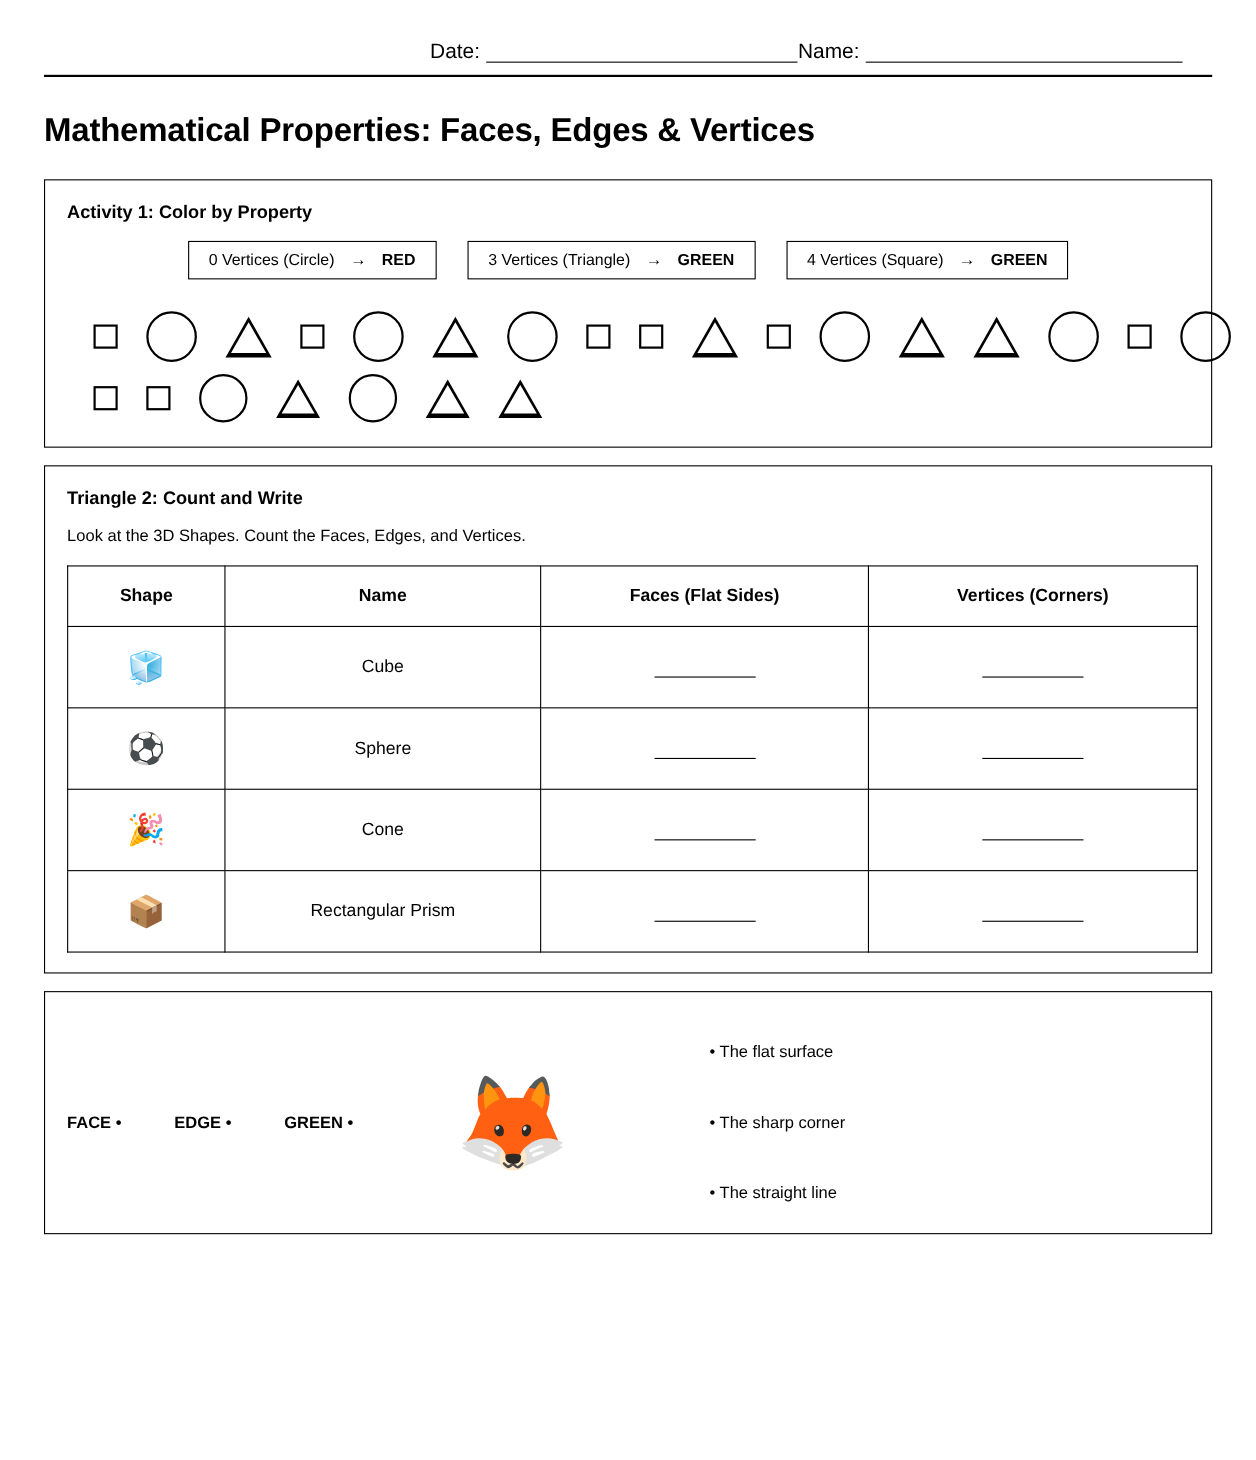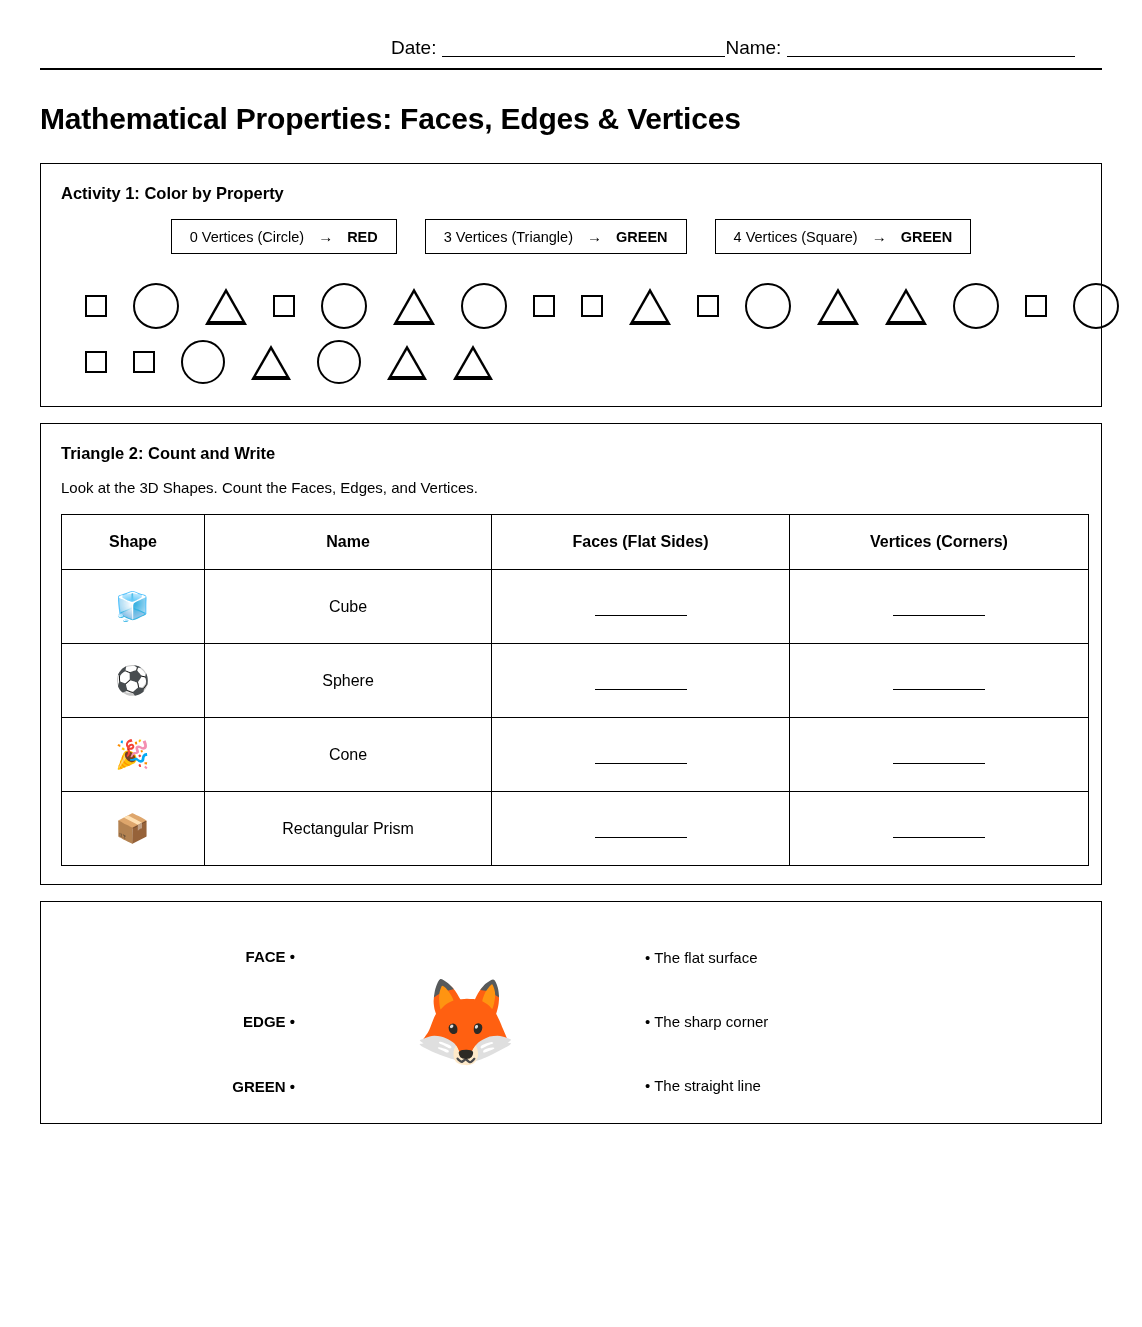--- a/index.html
+++ b/index.html
@@ -185,23 +185,22 @@
   
   .match-area {
     display: flex;
     align-items: center;
     margin-top: 26px;
     padding-bottom: 10px;
   }
   .match-col-left {
     width: 240px;
     display: flex;
-    flex-direction: column;
     gap: 48px;
-    align-items: flex-end;
+    align-items: center;
     padding-right: 6px;
   }
   .match-col-right {
     flex: 1;
     display: flex;
     flex-direction: column;
     gap: 47px;
     align-items: flex-start;
     padding-left: 14px;
   }

